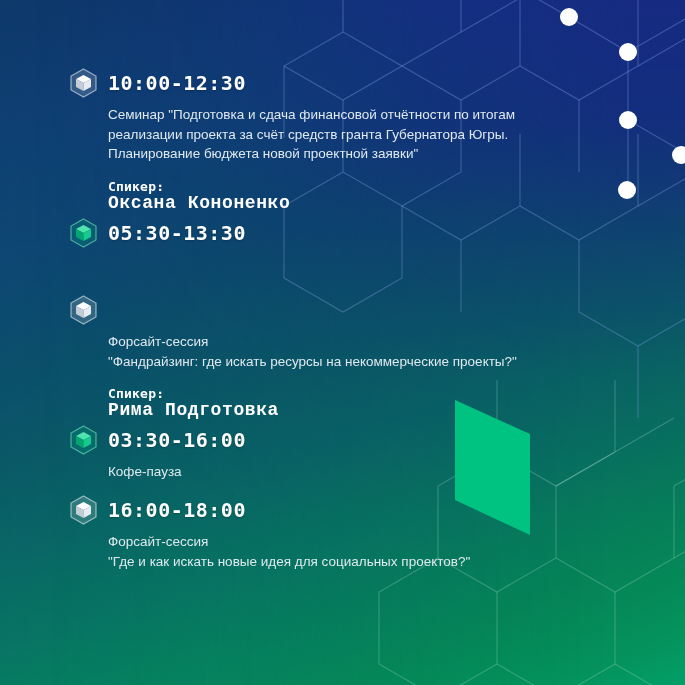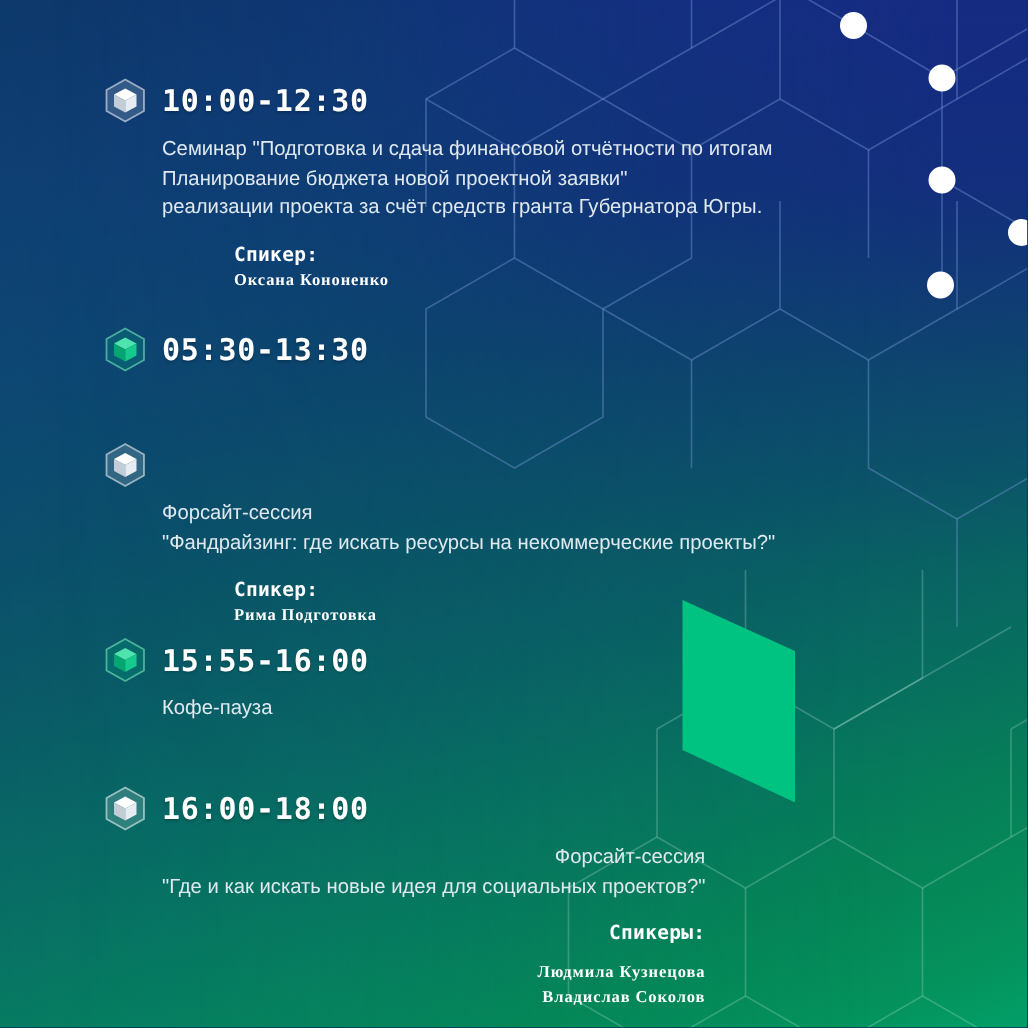--- a/index.html
+++ b/index.html
@@ -107,33 +107,32 @@
   }
   .desc-line {
     font-family: "Liberation Sans", sans-serif;
     font-size: 13.5px;
     line-height: 19.5px;
     color: #dfe9ef;
     white-space: nowrap;
   }
   .speaker-block {
     margin-top: 14px;
-    margin-left: 48px;
   }
   .speaker-label {
     font-family: "DejaVu Sans Mono", "Liberation Mono", monospace;
     font-size: 13px;
     font-weight: 700;
     color: #ffffff;
     line-height: 17px;
     letter-spacing: 0.2px;
   }
   .speaker-name {
-    font-family: Liberation Serif, serif;
-    font-size: 11px;
+    font-family: Liberation Mono, monospace;
+    font-size: 18px;
     font-weight: 700;
     color: #ffffff;
     line-height: 17px;
     letter-spacing: 0.6px;
     white-space: nowrap;
   }
   .speaker-gap { height: 9px; }
 </style>
 </head>
 <body>
@@ -200,34 +199,34 @@
       <circle cx="681" cy="155" r="9" fill="#ffffff"></circle>
     </g>
   </svg>
 
   <svg id="green-shape" viewBox="0 0 685 685" width="685" height="685" xmlns="http://www.w3.org/2000/svg">
     <polygon points="455,400 530,434 530,535 455,500" fill="#00c281"></polygon>
   </svg>
 
   <div id="schedule">
 
-    <div class="entry" style="top:52px;">
+    <div class="entry" style="top:68px;">
       <div class="entry-head">
         <svg class="cube-icon" viewBox="0 0 27 30" xmlns="http://www.w3.org/2000/svg">
           <polygon points="13.5,1 26,8 26,22 13.5,29 1,22 1,8" fill="rgba(255,255,255,0.16)" stroke="rgba(255,255,255,0.55)" stroke-width="1.2"></polygon>
           <polygon points="13.5,7 21,11 13.5,15 6,11" fill="#ffffff"></polygon>
           <polygon points="6,11 13.5,15 13.5,23 6,19" fill="#c3cdd6"></polygon>
           <polygon points="21,11 21,19 13.5,23 13.5,15" fill="#e6ecf1"></polygon>
         </svg>
         <span class="time">10:00-12:30</span>
       </div>
       <div class="entry-body">
         <div class="desc-line">Семинар "Подготовка и сдача финансовой отчётности по итогам</div>
+        <div class="desc-line">реализации проекта за счёт средств гранта Губернатора Югры.</div>
         <div class="desc-line">Планирование бюджета новой проектной заявки"</div>
-        <div class="desc-line">реализации проекта за счёт средств гранта Губернатора Югры.</div>
         <div class="speaker-block">
           <div class="speaker-label">Спикер:</div>
           <div class="speaker-name">Оксана Кононенко</div>
         </div>
       </div>
     </div>
 
     <div class="entry" style="top:218px;">
       <div class="entry-head">
         <svg class="cube-icon" viewBox="0 0 27 30" xmlns="http://www.w3.org/2000/svg">
@@ -260,43 +259,37 @@
     </div>
 
     <div class="entry" style="top:425px;">
       <div class="entry-head">
         <svg class="cube-icon" viewBox="0 0 27 30" xmlns="http://www.w3.org/2000/svg">
           <polygon points="13.5,1 26,8 26,22 13.5,29 1,22 1,8" fill="rgba(0,194,129,0.18)" stroke="rgba(120,235,190,0.60)" stroke-width="1.2"></polygon>
           <polygon points="13.5,7 21,11 13.5,15 6,11" fill="#4fe3ad"></polygon>
           <polygon points="6,11 13.5,15 13.5,23 6,19" fill="#05a571"></polygon>
           <polygon points="21,11 21,19 13.5,23 13.5,15" fill="#16c98d"></polygon>
         </svg>
-        <span class="time">15:55-16:00</span>
+        <span class="time">03:30-16:00</span>
       </div>
       <div class="entry-body">
         <div class="desc-line">Кофе-пауза</div>
       </div>
     </div>
 
-    <div class="entry" style="top:524px;text-align:right;">
+    <div class="entry" style="top:495px;">
       <div class="entry-head">
         <svg class="cube-icon" viewBox="0 0 27 30" xmlns="http://www.w3.org/2000/svg">
           <polygon points="13.5,1 26,8 26,22 13.5,29 1,22 1,8" fill="rgba(255,255,255,0.16)" stroke="rgba(255,255,255,0.55)" stroke-width="1.2"></polygon>
           <polygon points="13.5,7 21,11 13.5,15 6,11" fill="#ffffff"></polygon>
           <polygon points="6,11 13.5,15 13.5,23 6,19" fill="#c3cdd6"></polygon>
           <polygon points="21,11 21,19 13.5,23 13.5,15" fill="#e6ecf1"></polygon>
         </svg>
         <span class="time">16:00-18:00</span>
       </div>
       <div class="entry-body">
         <div class="desc-line">Форсайт-сессия</div>
         <div class="desc-line">"Где и как искать новые идея для социальных проектов?"</div>
-        <div class="speaker-block">
-          <div class="speaker-label">Спикеры:</div>
-          <div class="speaker-gap"></div>
-          <div class="speaker-name">Людмила Кузнецова</div>
-          <div class="speaker-name">Владислав Соколов</div>
-        </div>
       </div>
     </div>
 
   </div>
 </div>
 
 </body></html>

